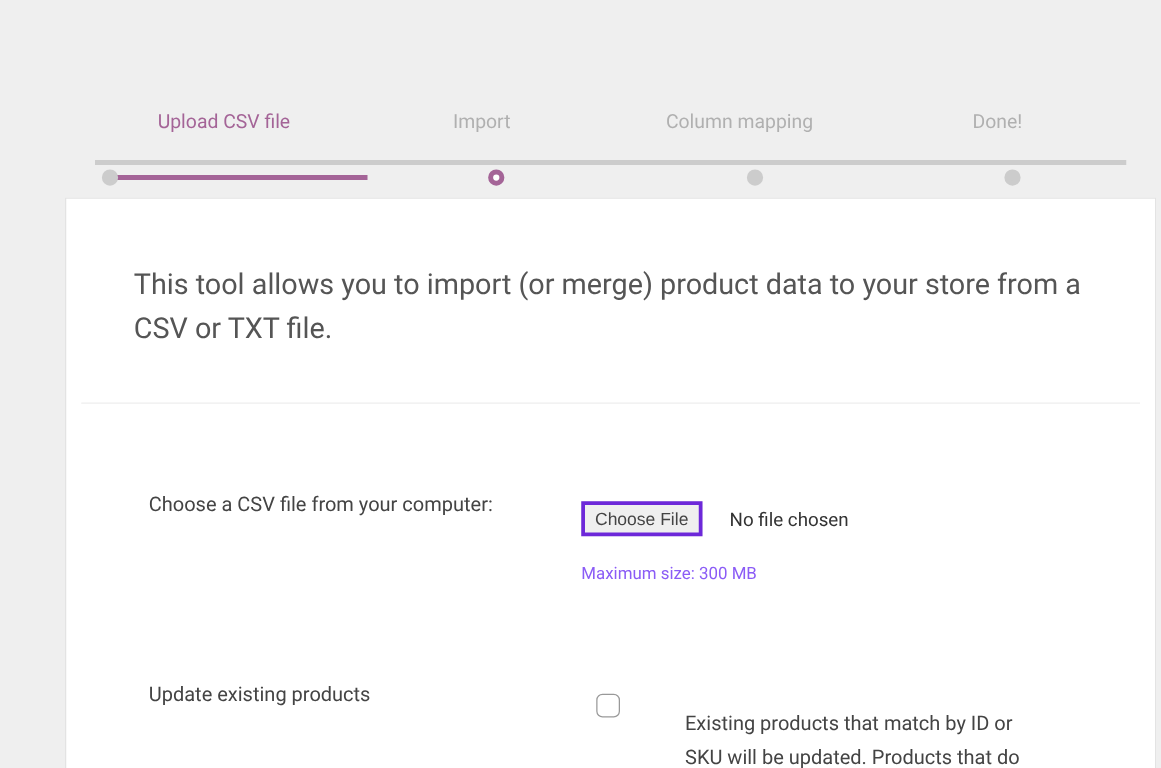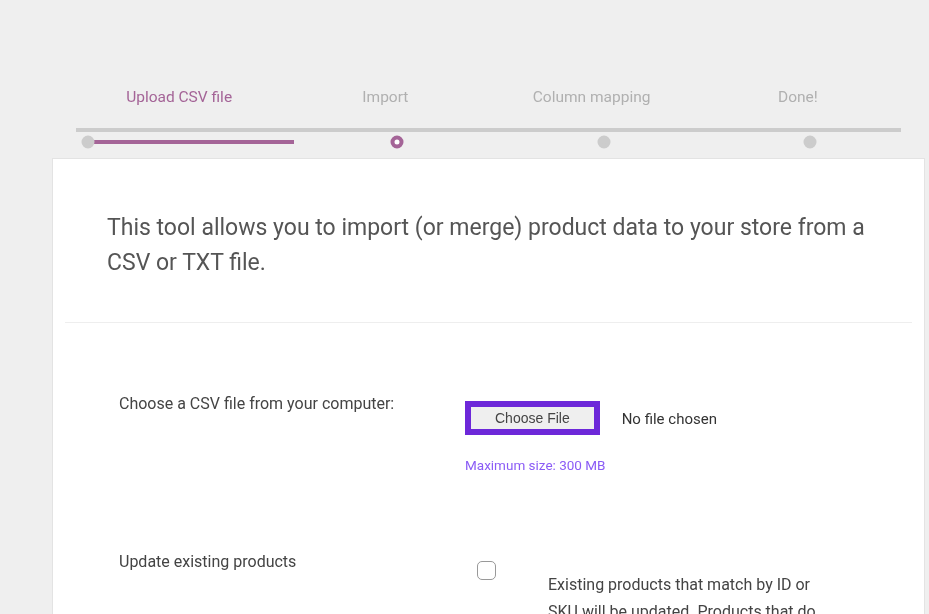--- a/index.html
+++ b/index.html
@@ -101,22 +101,22 @@
       padding-top: 2px;
     }
     .form-row .field-col {
       flex: 1;
       font-size: 16px;
       color: #444;
     }
     .choose-file-btn {
       display: inline-block;
       background: #efefef;
-      border: 6px solid #6d28d9;
-      padding: 3px 24px;
+      border: 3px solid #6d28d9;
+      padding: 3px 8px;
       font-size: 14px;
       cursor: pointer;
       font-family: Arial, sans-serif;
     }
     .file-status {
       display:inline-block;
       margin-left: 6px;
       font-size: 15px;
       color: #333;
       vertical-align: middle;

